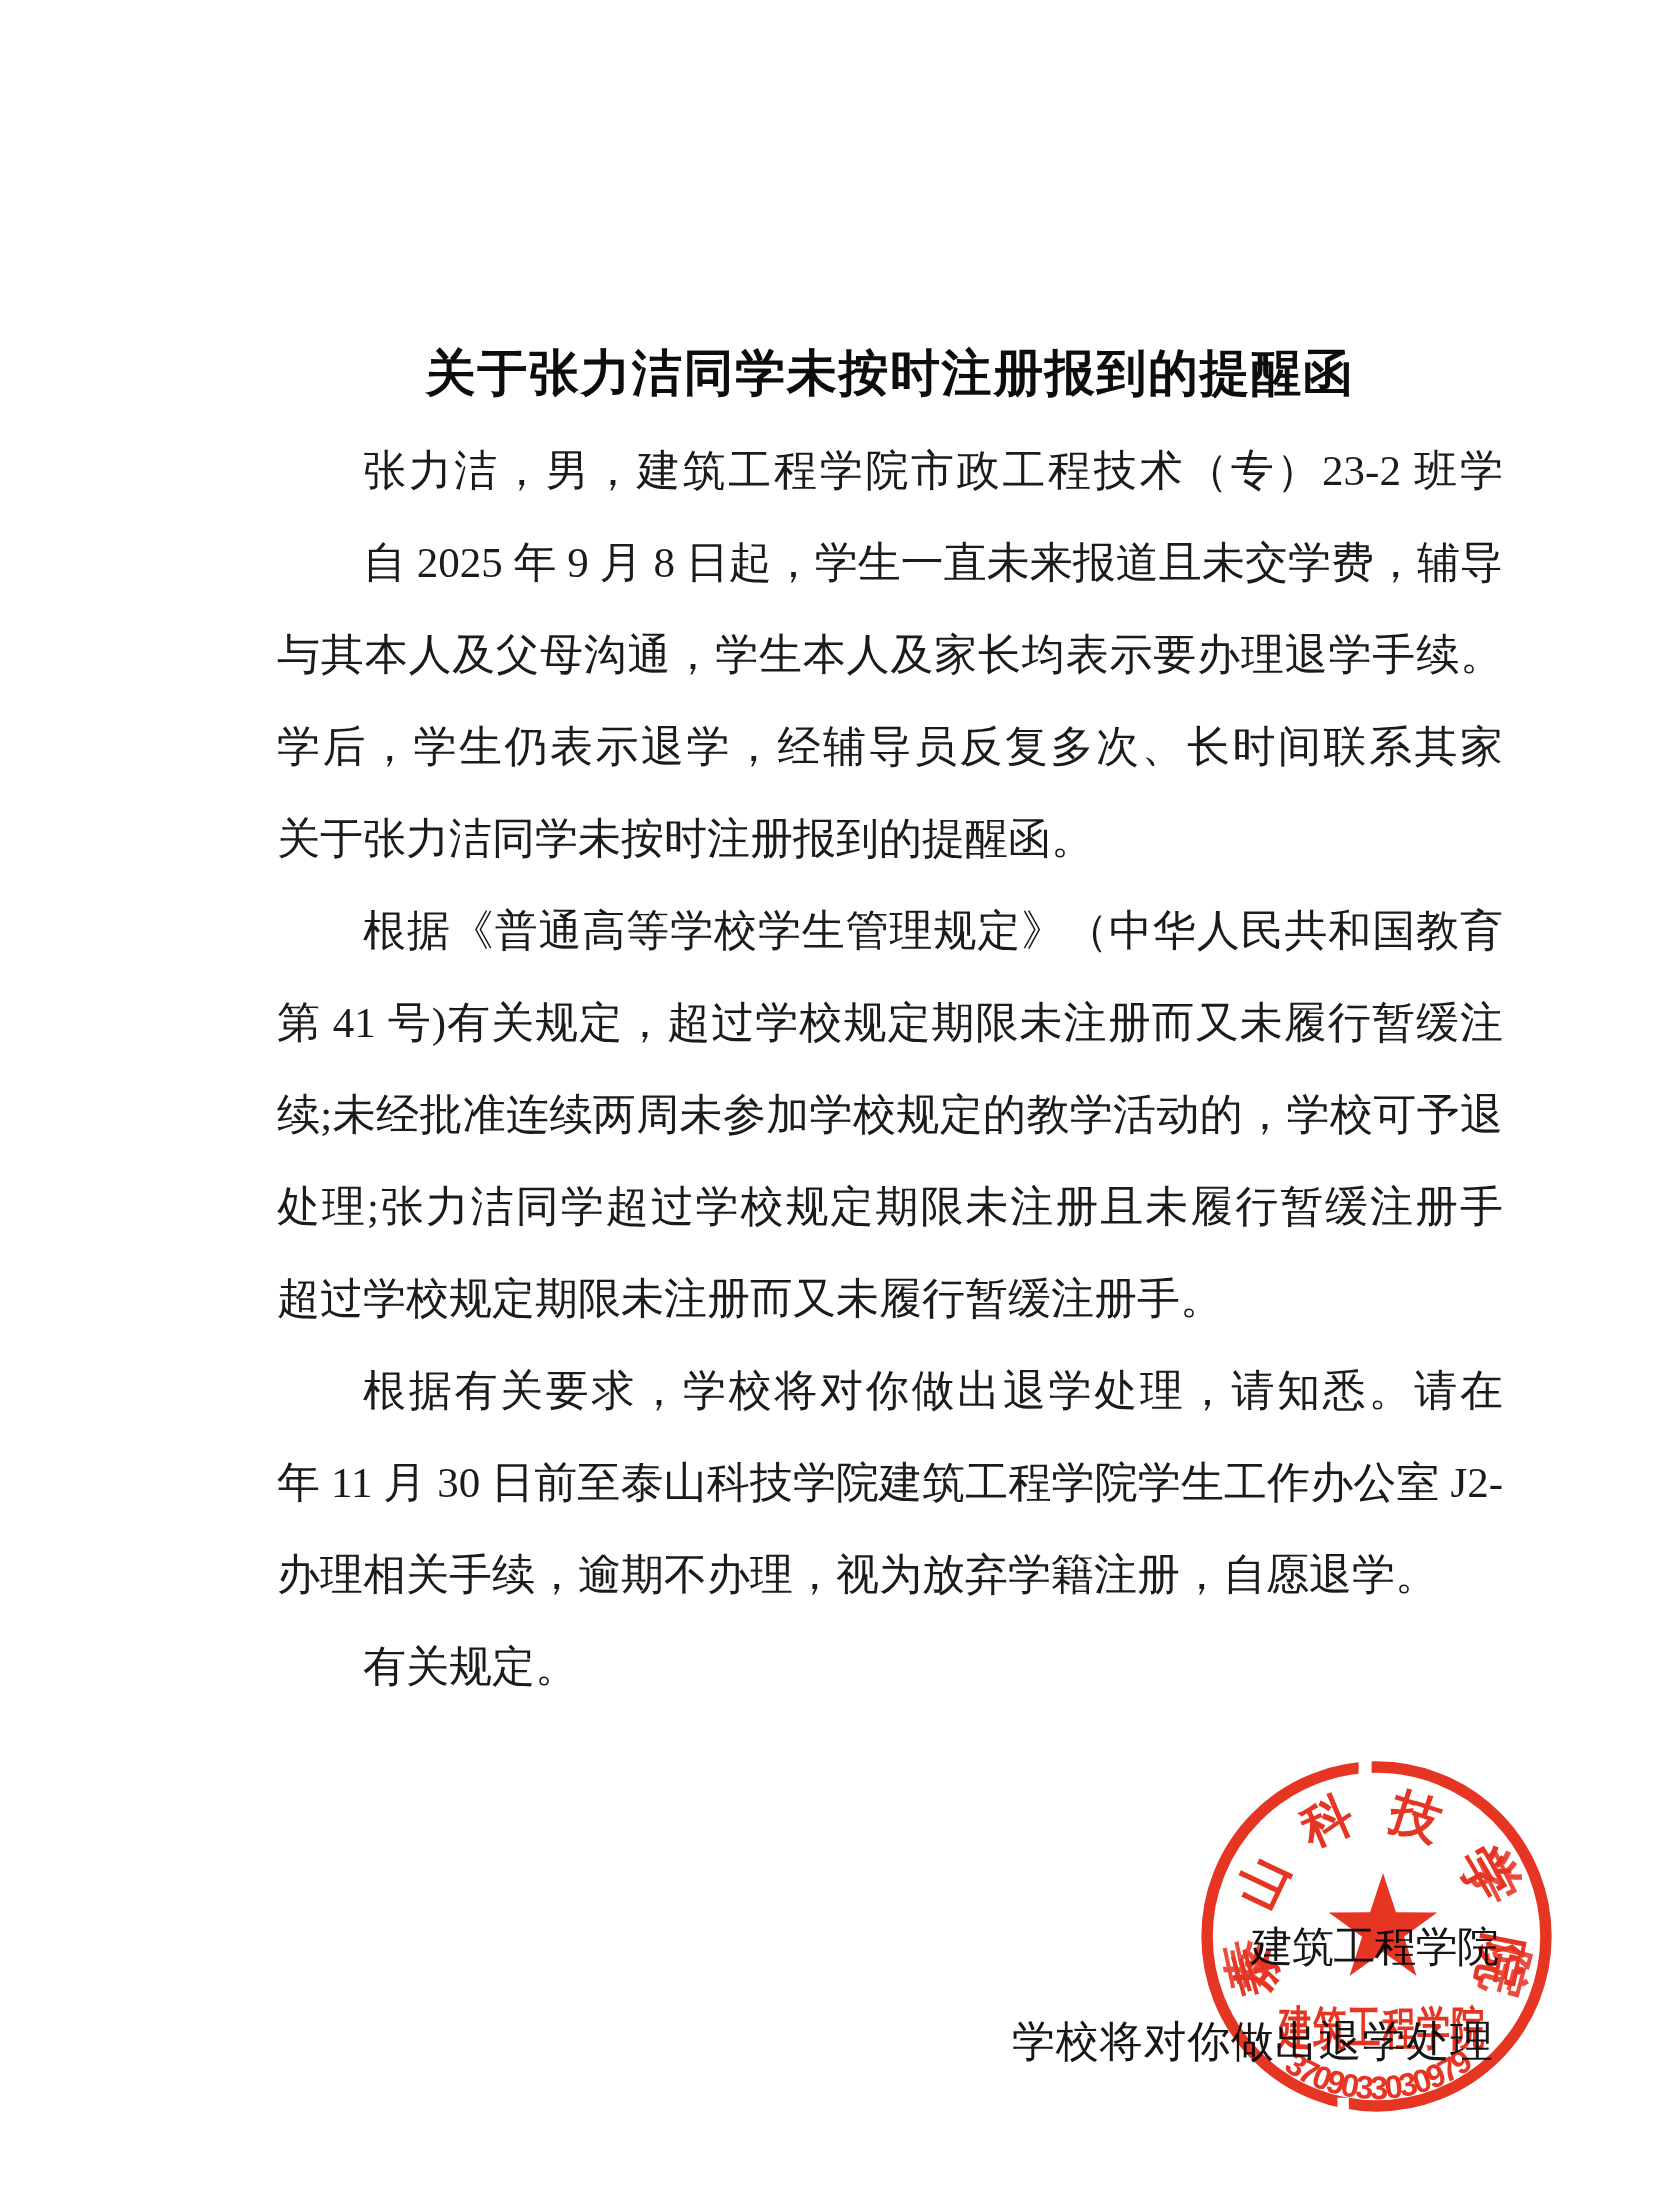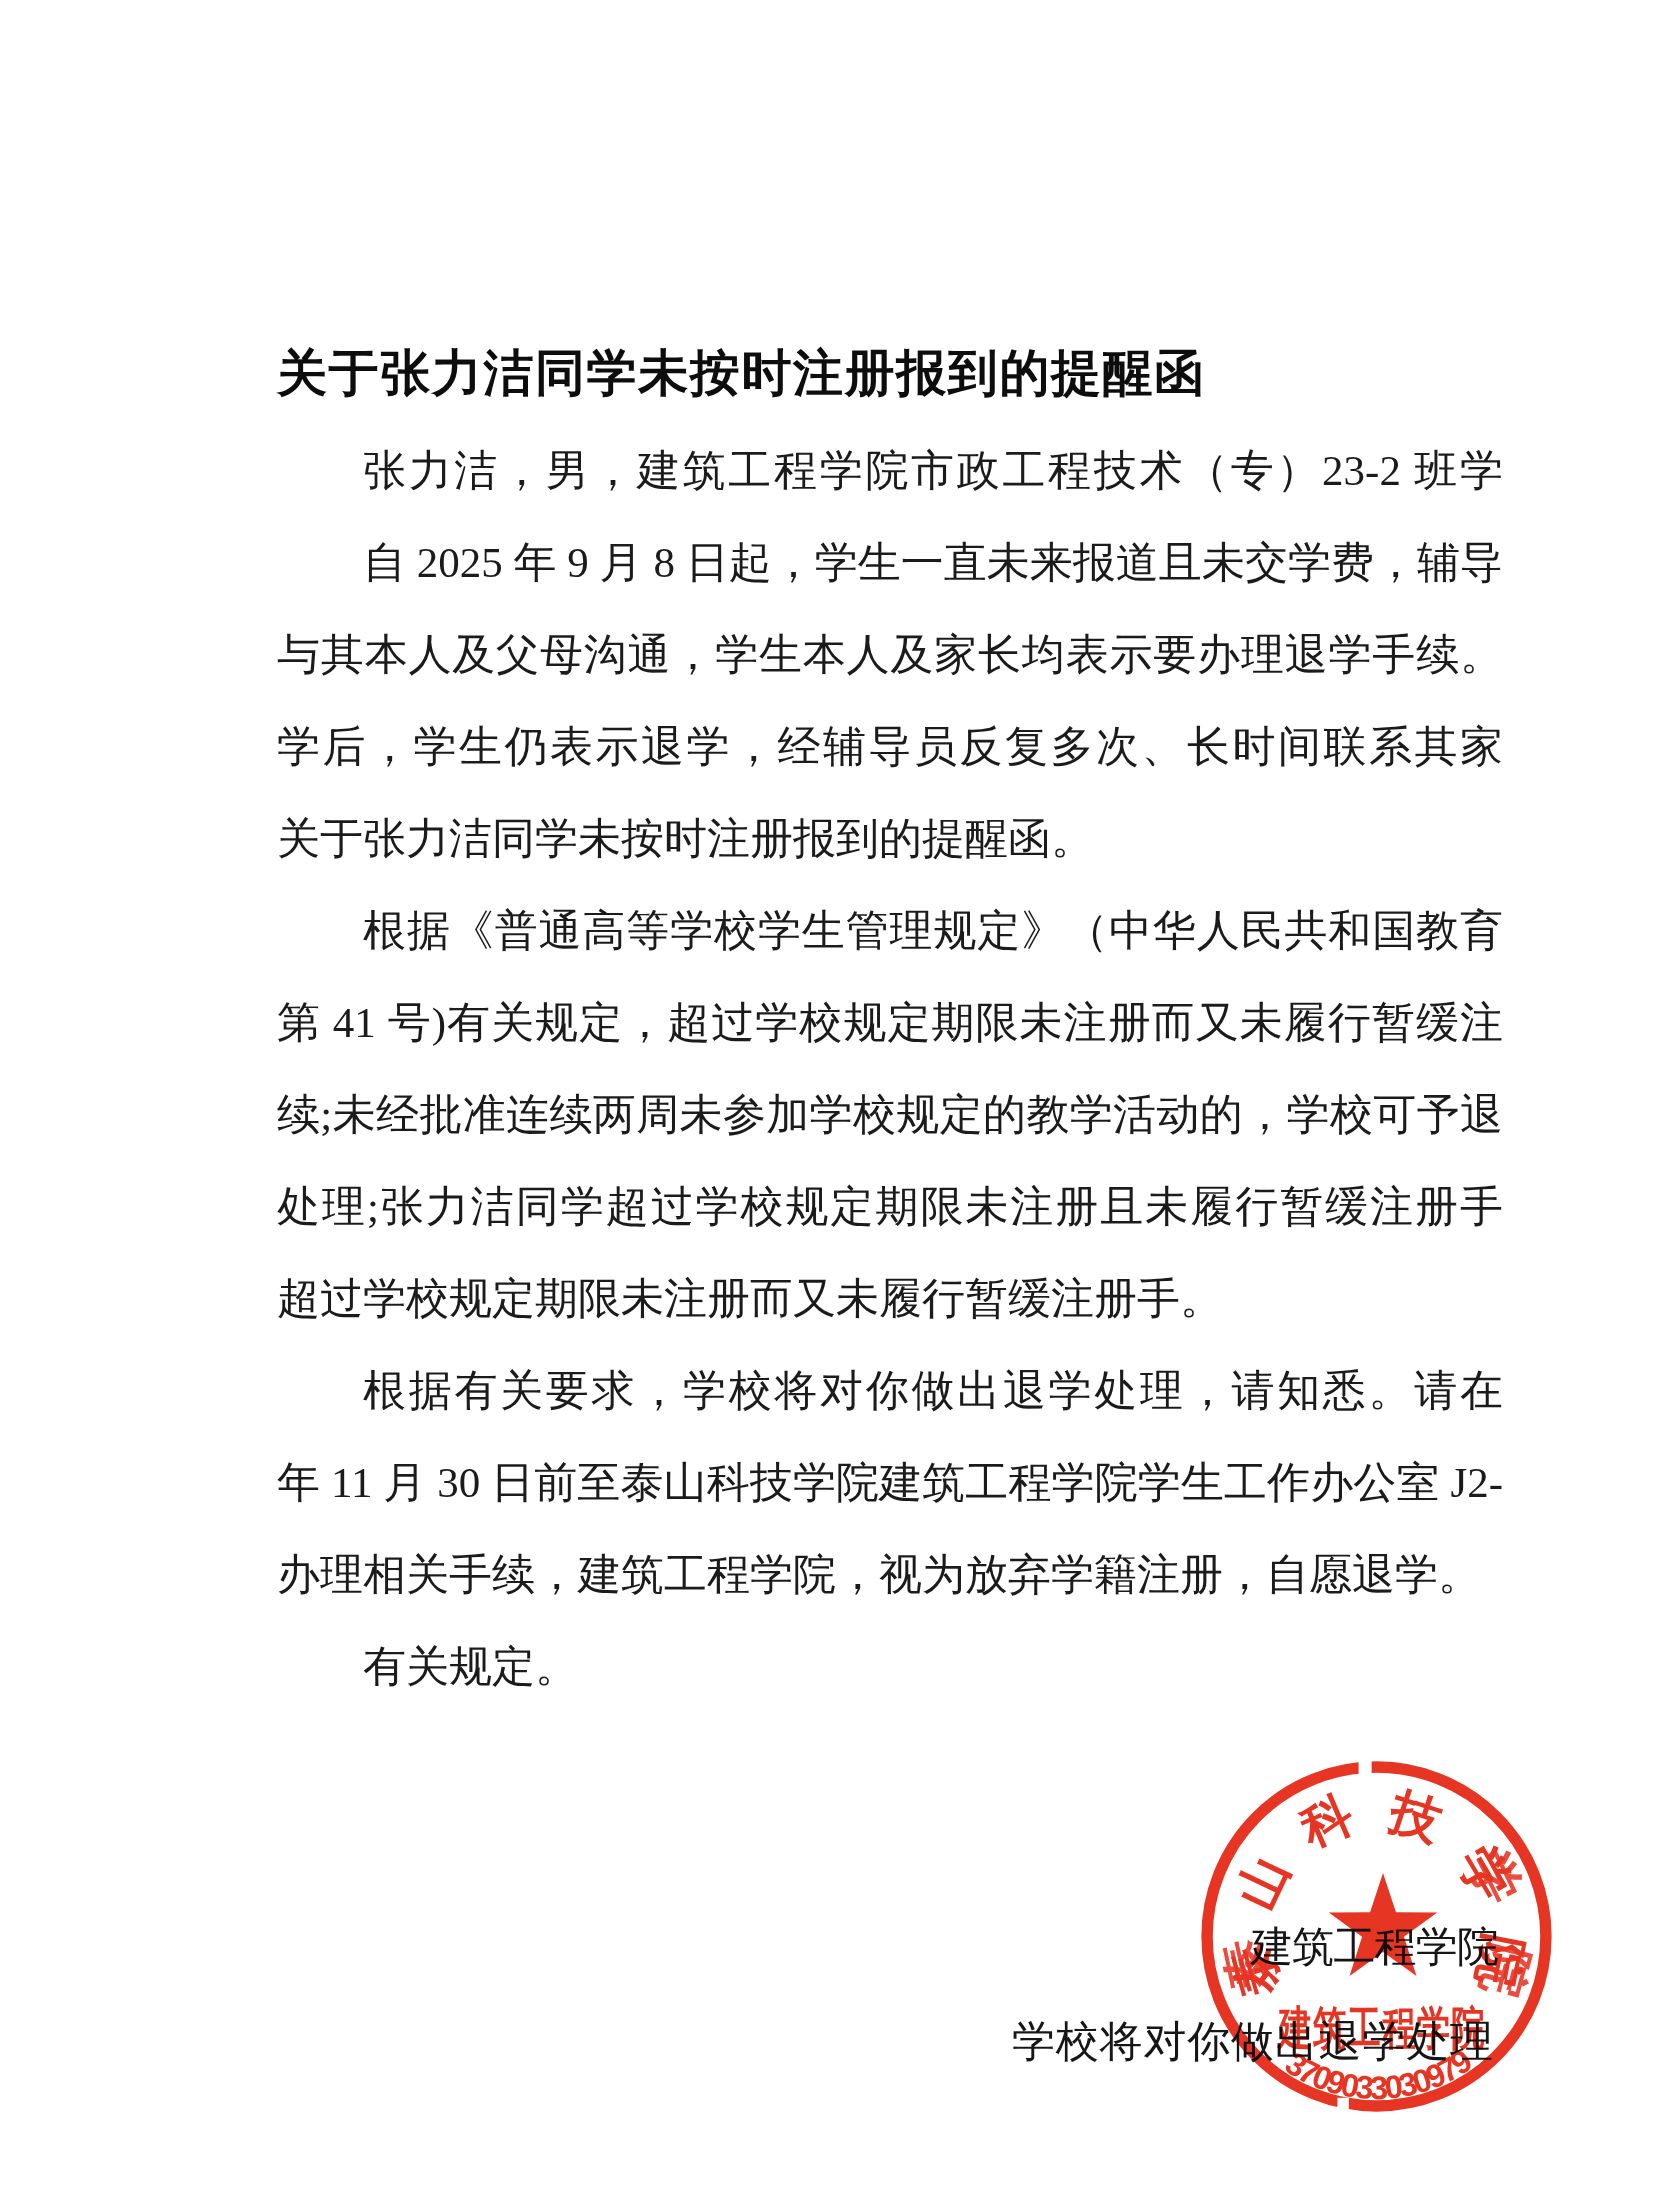--- a/index.html
+++ b/index.html
@@ -3,21 +3,21 @@
 <meta charset="utf-8">
 <style>
   html,body{margin:0;padding:0;background:#888;}
   #page{
     position:relative;width:1668px;height:2205px;background:#ffffff;
     overflow:hidden;font-family:"Liberation Serif","DejaVu Serif",serif;
     color:var(--ink,#1c1c1c);
   }
   #title{
     position:absolute;left:277px;top:340px;width:1226px;height:73px;
-    font-family:"Liberation Sans","DejaVu Sans",sans-serif;
+    text-align:center;font-family:"Liberation Sans","DejaVu Sans",sans-serif;
     font-weight:bold;font-size:50px;letter-spacing:1.6px;color:#0d0d0d;
     white-space:nowrap;
   }
   #body-lines{
     position:absolute;left:277px;top:425px;width:1226px;
     font-size:43px;line-height:92px;letter-spacing:0px;color:#1b1b1b;
   }
   #body-lines .line{height:92px;white-space:nowrap;}
   #body-lines .line.fill{
     white-space:normal;text-align:justify;text-align-last:justify;
@@ -57,21 +57,21 @@
       <div class="line fill">与其本人及父母沟通，学生本人及家长均表示要办理退学手续。自开</div>
       <div class="line fill">学后，学生仍表示退学，经辅导员反复多次、长时间联系其家长，该</div>
       <div class="line">关于张力洁同学未按时注册报到的提醒函。</div>
       <div class="line indent fill">根据《普通高等学校学生管理规定》（中华人民共和国教育部令</div>
       <div class="line fill">第 41 号)有关规定，超过学校规定期限未注册而又未履行暂缓注册手</div>
       <div class="line fill">续;未经批准连续两周未参加学校规定的教学活动的，学校可予退学</div>
       <div class="line fill">处理;张力洁同学超过学校规定期限未注册且未履行暂缓注册手续、</div>
       <div class="line">超过学校规定期限未注册而又未履行暂缓注册手。</div>
       <div class="line indent fill">根据有关要求，学校将对你做出退学处理，请知悉。请在 2025</div>
       <div class="line fill">年 11 月 30 日前至泰山科技学院建筑工程学院学生工作办公室 J2-228</div>
-      <div class="line">办理相关手续，建筑工程学院，视为放弃学籍注册，自愿退学。</div>
+      <div class="line">办理相关手续，逾期不办理，视为放弃学籍注册，自愿退学。</div>
       <div class="line indent">有关规定。</div>
     </div>
 
   <div id="signature">建筑工程学院</div>
 
   <div id="date-line">学校将对你做出退学处理</div>
 
   <svg id="seal" viewBox="-240 -240 480 480">
     <circle cx="0" cy="0" r="208" fill="none" stroke="var(--seal-red,#e62c1b)" stroke-width="14"></circle>
 

